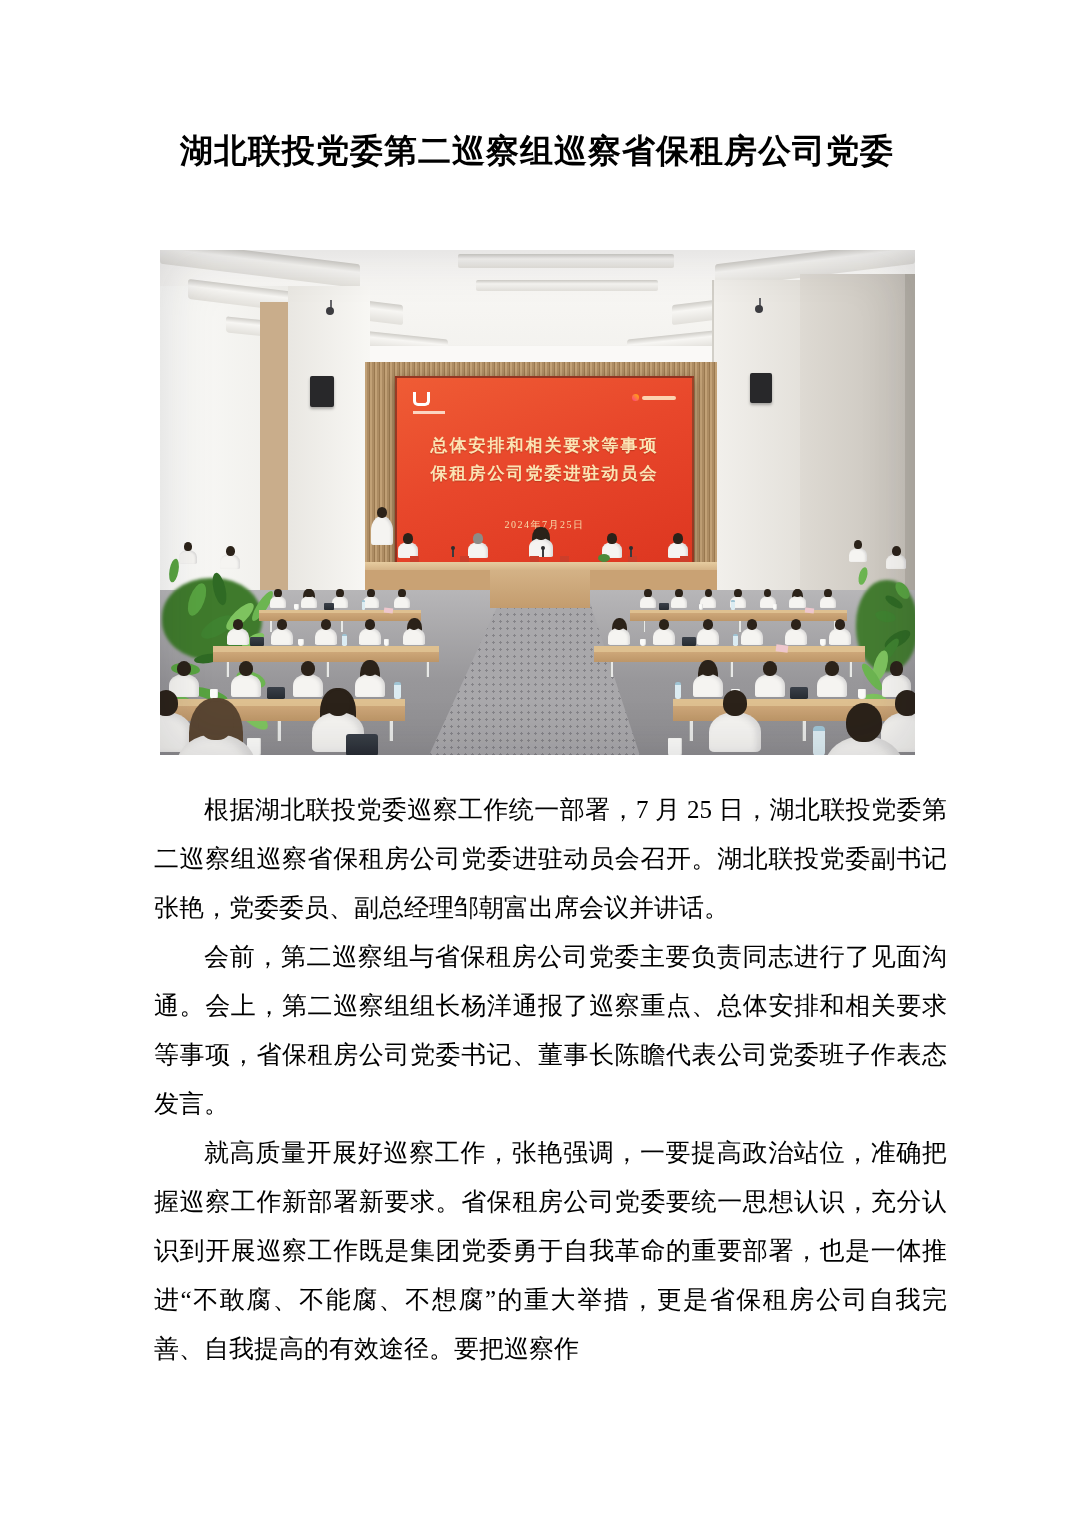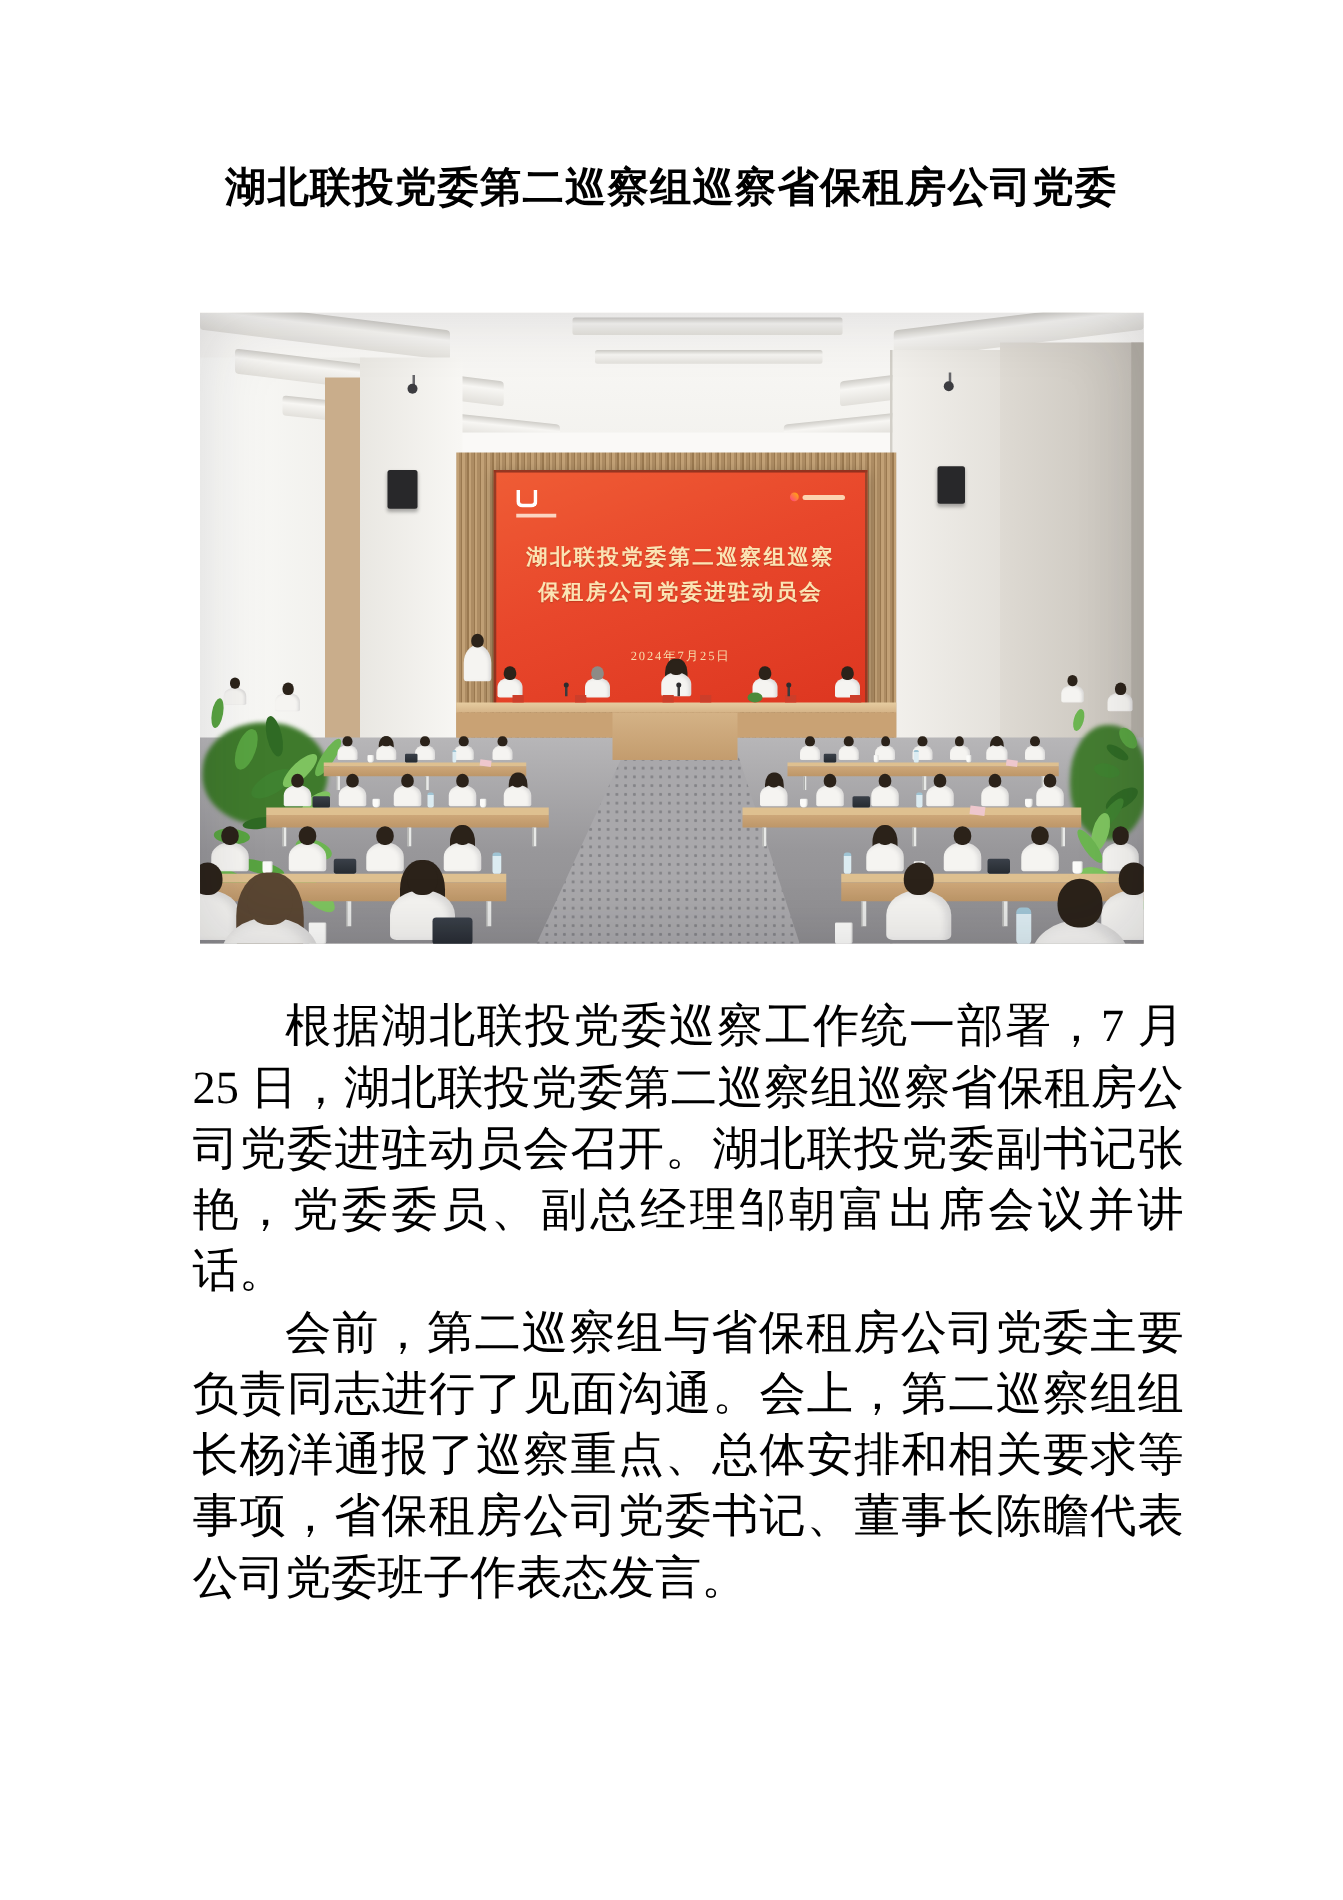--- a/index.html
+++ b/index.html
@@ -1,21 +1,21 @@
 <!DOCTYPE html>
 <html><head>
 <meta charset="utf-8">
 <style>
   html,body{margin:0;padding:0;background:#ffffff;}
   .page{position:relative;width:1074px;height:1520px;background:#ffffff;overflow:hidden;
         font-family:"Liberation Serif","DejaVu Serif",serif;color:#000;}
   .title{position:absolute;left:0;top:126px;width:100%;text-align:center;
          font-weight:700;font-size:33px;line-height:50px;letter-spacing:1px;}
   .content{position:absolute;left:154px;top:785px;width:793px;
-           font-size:37px;line-height:49px;text-align:justify;margin-top:12px;}
+           font-size:25px;line-height:49px;text-align:justify;}
   .content p{margin:0;text-indent:2em;}
   .pagenum{position:absolute;left:0;top:1392px;width:100%;text-align:center;
            font-size:24px;letter-spacing:4px;color:#1a1a1a;}
 
   
   .photo{position:absolute;left:160px;top:250px;width:755px;height:505px;
          overflow:hidden;background:#efeeeb;}
   .scene{position:absolute;left:0;top:0;width:100%;height:100%;}
   .scene .abs{position:absolute;}
 
@@ -49,21 +49,21 @@
       <div class="screen">
         <div class="screen-logo-l">
             <i class="u"></i>
             <i class="t"></i>
           </div>
         <div class="screen-logo-r">
             <i class="dot"></i>
             <i class="t2"></i>
           </div>
         <div class="screen-title">
-          <div>湖北联投党委第二巡察组巡察</div>
+          <div>总体安排和相关要求等事项</div>
           <div>保租房公司党委进驻动员会</div>
         </div>
         <div class="screen-date">2024年7月25日</div>
       </div>
     <div class="abs" style="left: 0px; top: 0px; width: 755px; height: 132px; background: linear-gradient(rgb(250, 249, 247), rgb(241, 240, 236)); z-index: 1;"></div>
         <div class="abs" style="left: 0px; top: 2px; width: 200px; height: 24px; transform: skewY(7deg); background: linear-gradient(rgb(207, 205, 200) 0%, rgb(247, 246, 243) 35%, rgb(226, 224, 219) 100%); border-radius: 3px; z-index: 2;"></div>
         <div class="abs" style="left: 555px; top: 2px; width: 200px; height: 24px; transform: skewY(-7deg); background: linear-gradient(rgb(207, 205, 200) 0%, rgb(247, 246, 243) 35%, rgb(226, 224, 219) 100%); border-radius: 3px; z-index: 2;"></div>
         <div class="abs" style="left: 28px; top: 42px; width: 215px; height: 20px; transform: skewY(7deg); background: linear-gradient(rgb(207, 205, 200) 0%, rgb(247, 246, 243) 35%, rgb(226, 224, 219) 100%); border-radius: 3px; z-index: 2;"></div>
         <div class="abs" style="left: 512px; top: 42px; width: 215px; height: 20px; transform: skewY(-7deg); background: linear-gradient(rgb(207, 205, 200) 0%, rgb(247, 246, 243) 35%, rgb(226, 224, 219) 100%); border-radius: 3px; z-index: 2;"></div>
         <div class="abs" style="left: 66px; top: 78px; width: 222px; height: 16px; transform: skewY(6deg); background: linear-gradient(rgb(207, 205, 200) 0%, rgb(247, 246, 243) 35%, rgb(226, 224, 219) 100%); border-radius: 3px; z-index: 2;"></div>
@@ -293,15 +293,16 @@
         <div class="abs" style="left: 38px; top: 451px; width: 36px; height: 39px; background: rgb(90, 70, 50); border-radius: 50% 50% 45% 45%; z-index: 20;"></div>
         <div class="abs" style="left: 665px; top: 486px; width: 78px; height: 60px; background: rgb(245, 244, 241); border-radius: 50% 50% 10% 10%; box-shadow: rgba(60, 60, 70, 0.14) -6px 3px 9px inset; z-index: 20;"></div>
         <div class="abs" style="left: 686px; top: 453px; width: 36px; height: 39px; background: rgb(43, 34, 25); border-radius: 50% 50% 45% 45%; z-index: 20;"></div>
         <div class="abs" style="left: 0px; top: 0px; width: 755px; height: 505px; box-shadow: rgba(25, 25, 35, 0.16) 0px 0px 55px inset; z-index: 40;"></div>
       </div>
   </div>
 
   <div class="content">
     <p>根据湖北联投党委巡察工作统一部署，7 月 25 日，湖北联投党委第二巡察组巡察省保租房公司党委进驻动员会召开。湖北联投党委副书记张艳，党委委员、副总经理邹朝富出席会议并讲话。</p>
     <p>会前，第二巡察组与省保租房公司党委主要负责同志进行了见面沟通。会上，第二巡察组组长杨洋通报了巡察重点、总体安排和相关要求等事项，省保租房公司党委书记、董事长陈瞻代表公司党委班子作表态发言。</p>
+    <p>就高质量开展好巡察工作，张艳强调，一要提高政治站位，准确把握巡察工作新部署新要求。省保租房公司党委要统一思想认识，充分认识到开展巡察工作既是集团党委勇于自我革命的重要部署，也是一体推进“不敢腐、不能腐、不想腐”的重大举措，更是省保租房公司自我完善、自我提高的有效途径。要把巡察作</p>
   </div>
 
 </div>
 
 </body></html>

